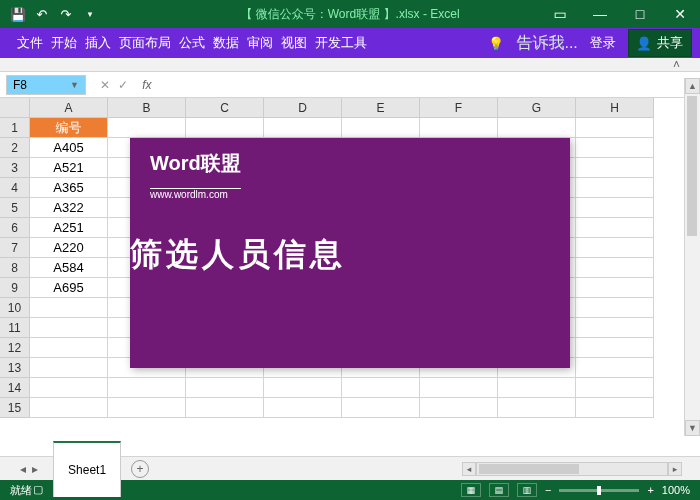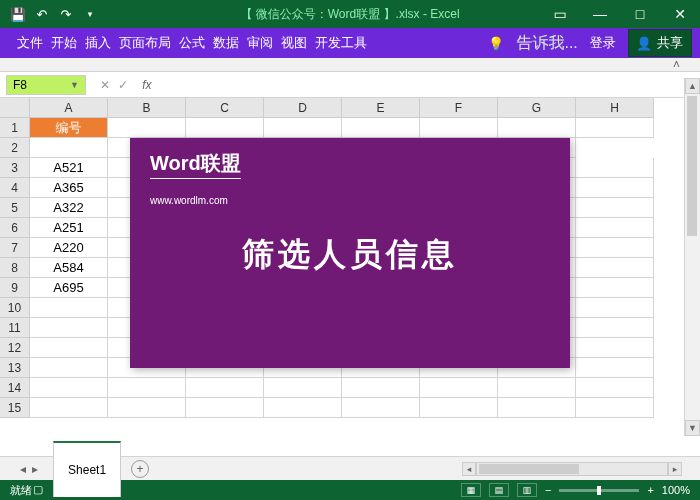--- a/index.html
+++ b/index.html
@@ -10,39 +10,39 @@
 .title-text{position:absolute;left:50%;transform:translateX(-50%);font-size:12px;color:#86efac}
 .win-controls{position:absolute;right:0;display:flex}
 .win-btn{width:40px;height:28px;display:flex;align-items:center;justify-content:center;color:#fff;font-size:14px}
 .ribbon-tabs{height:30px;background:#6d28d9;display:flex;align-items:center;padding-left:15px;gap:4px;color:#fff;font-size:13px}
 .ribbon-tab{cursor:pointer;padding:4px 2px}
 .ribbon-right{margin-left:auto;display:flex;align-items:center;gap:12px;padding-right:8px}
 .tell-me{color:#d8e8dc;font-size:16px}
 .share-btn{background:#0a5229;padding:4px 8px;display:flex;align-items:center;gap:4px;border:1px solid #0a4522}
 .ribbon-collapse{height:14px;background:#f1f1f1;border-bottom:1px solid #d4d4d4;display:flex;justify-content:flex-end;align-items:center;padding-right:20px;color:#666}
 .formula-bar{height:26px;background:#fff;border-bottom:1px solid #d4d4d4;display:flex;align-items:center}
-.name-box{width:80px;border:1px solid #ccc;margin:14px 6px;padding:2px 6px;font-size:12px;display:flex;align-items:center;justify-content:space-between;background:#bef264}
+.name-box{width:80px;border:1px solid #ccc;margin:14px 6px;padding:2px 6px;font-size:12px;display:flex;align-items:center;justify-content:space-between;background:#7dd3fc}
 .name-box-drop{color:#666;font-size:9px}
 .fb-btns{display:flex;gap:8px;padding:0 8px;color:#999}
 .fx-label{font-style:italic;color:#666;padding:0 6px}
 .formula-input{flex:1;height:20px;border:none;padding:0 4px}
 .grid-area{position:relative;height:358px;background:#fff;overflow:hidden}
 .corner{position:absolute;left:0;top:0;width:30px;height:20px;background:#e6e6e6;border-right:1px solid #ccc;border-bottom:1px solid #ccc}
 .col-headers{position:absolute;left:30px;top:0;height:20px;display:flex}
 .col-h{width:78px;background:#e6e6e6;border-right:1px solid #ccc;border-bottom:1px solid #ccc;text-align:center;line-height:20px;color:#333;font-size:12px}
 .row-headers{position:absolute;left:0;top:20px;width:30px}
 .row-h{height:20px;background:#e6e6e6;border-right:1px solid #ccc;border-bottom:1px solid #ccc;text-align:center;line-height:20px;color:#333;font-size:12px}
 .cells{position:absolute;left:30px;top:20px}
 .cell-row{display:flex}
 .cell{width:78px;height:20px;border-right:1px solid #d4d4d4;border-bottom:1px solid #d4d4d4;text-align:center;line-height:20px;font-size:13px}
 .cell.header-cell{background:#ed7d31;color:#fff}
 .overlay{position:absolute;left:130px;top:138px;width:440px;height:230px;background:#701a75;color:#fff;box-shadow:2px 2px 8px rgba(0,0,0,0.3)}
 .overlay-logo{position:absolute;left:20px;top:12px;font-size:20px;font-weight:bold}
-.overlay-logo-sub{font-size:10px;font-weight:normal;display:block;border-top:1px solid #fff;margin-top:1px;padding-top:16px}
-.overlay-title{position:absolute;left:0;right:0;top:95px;text-align:center;font-size:32px;font-weight:bold;letter-spacing:4px}
+.overlay-logo-sub{font-size:10px;font-weight:normal;display:block;border-top:1px solid #fff;margin-top:11px;padding-top:0}
+.overlay-title{position:absolute;left:0;right:0;top:95px;font-size:32px;font-weight:bold;letter-spacing:4px}
 .overlay-footer{position:absolute;left:0;right:0;bottom:20px;text-align:center;font-size:14px}
 .sheet-tabs{height:24px;background:#f1f1f1;border-top:1px solid #d4d4d4;display:flex;align-items:center;padding-left:20px;position:relative}
 .sheet-nav{display:flex;gap:6px;color:#666;margin-right:15px}
 .sheet-tab{background:#fff;border:1px solid #ccc;border-bottom:none;padding:20px 14px;font-size:12px;border-top:2px solid #217346}
 .sheet-add{margin-left:10px;width:18px;height:18px;border:1px solid #999;border-radius:50%;display:flex;align-items:center;justify-content:center;color:#666;font-size:12px}
 .hscroll{position:absolute;right:18px;width:220px;height:14px;background:#f1f1f1;display:flex;align-items:center}
 .hscroll-track{flex:1;height:14px;background:#e8e8e8;border:1px solid #ccc;position:relative}
 .hscroll-thumb{position:absolute;left:2px;width:100px;height:10px;top:1px;background:#cdcdcd}
 .hscroll-btn{width:14px;height:14px;background:#e8e8e8;border:1px solid #ccc;display:flex;align-items:center;justify-content:center;font-size:9px;color:#666}
 .statusbar{height:20px;background:#0e6333;color:#fff;display:flex;align-items:center;padding:0 10px;font-size:11px}
@@ -147,20 +147,21 @@
         <div class="cell header-cell">编号</div>
         <div class="cell"></div>
         <div class="cell"></div>
         <div class="cell"></div>
         <div class="cell"></div>
         <div class="cell"></div>
         <div class="cell"></div>
         <div class="cell"></div>
       </div>
       <div class="cell-row">
+        <div class="cell">A405</div>
         <div class="cell"></div>
         <div class="cell"></div>
         <div class="cell"></div>
         <div class="cell"></div>
         <div class="cell"></div>
         <div class="cell"></div>
         <div class="cell"></div>
       </div>
       <div class="cell-row">
         <div class="cell">A521</div>

